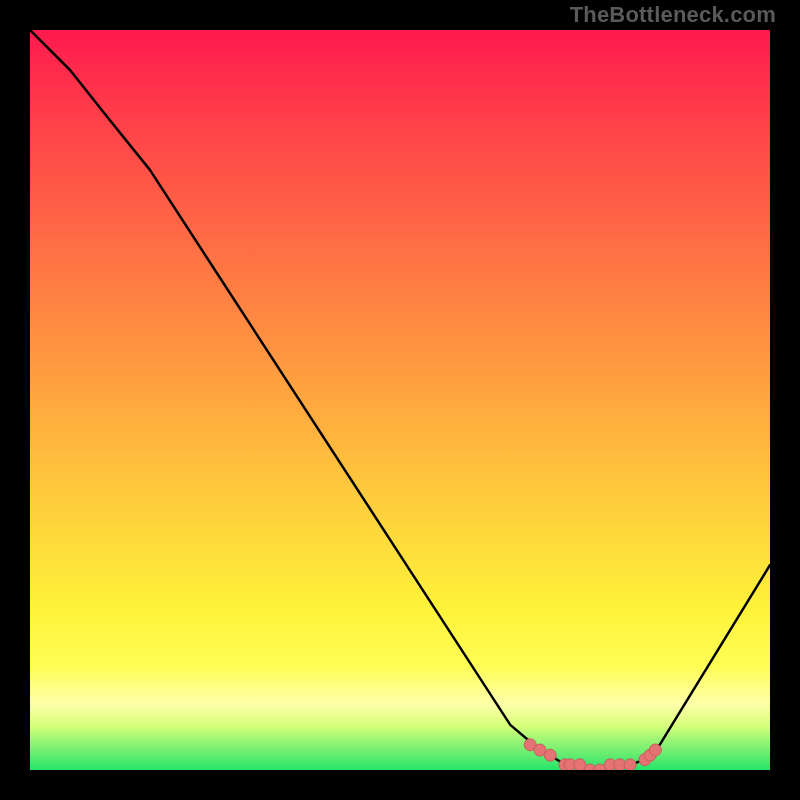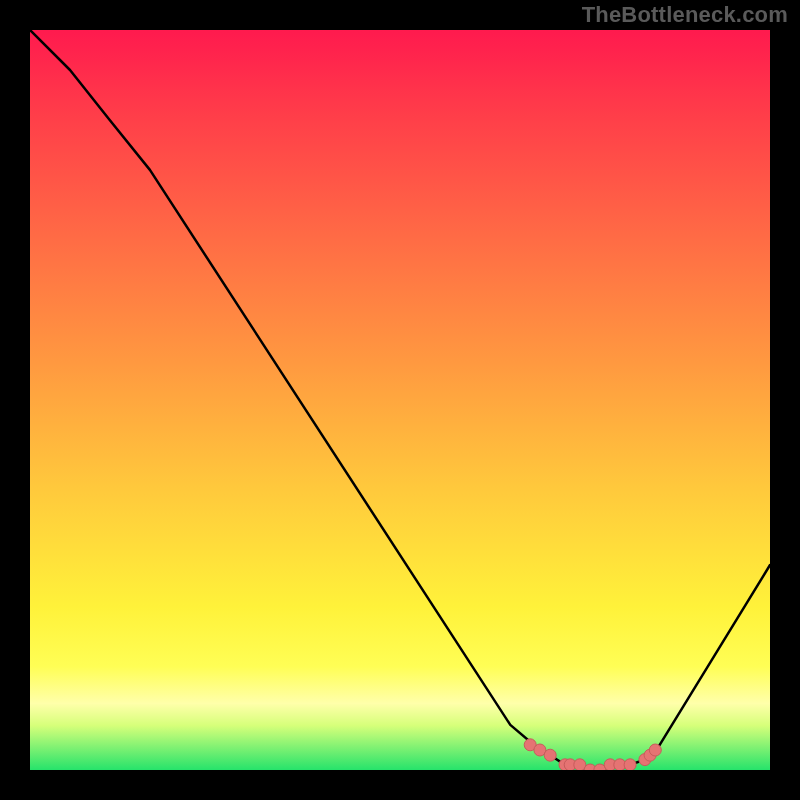--- a/index.html
+++ b/index.html
@@ -13,21 +13,21 @@
   }
   .frame {
     position: relative;
     width: 800px;
     height: 800px;
     background: #000;
   }
   .watermark {
     position: absolute;
     top: 2px;
-    right: 12px;
+    right: 24px;
     font-size: 22px;
     font-weight: bold;
     color: #5a5a5a;
     letter-spacing: 0.2px;
     z-index: 20;
   }
   .plot {
     position: absolute;
     left: 30px;
     top: 30px;

